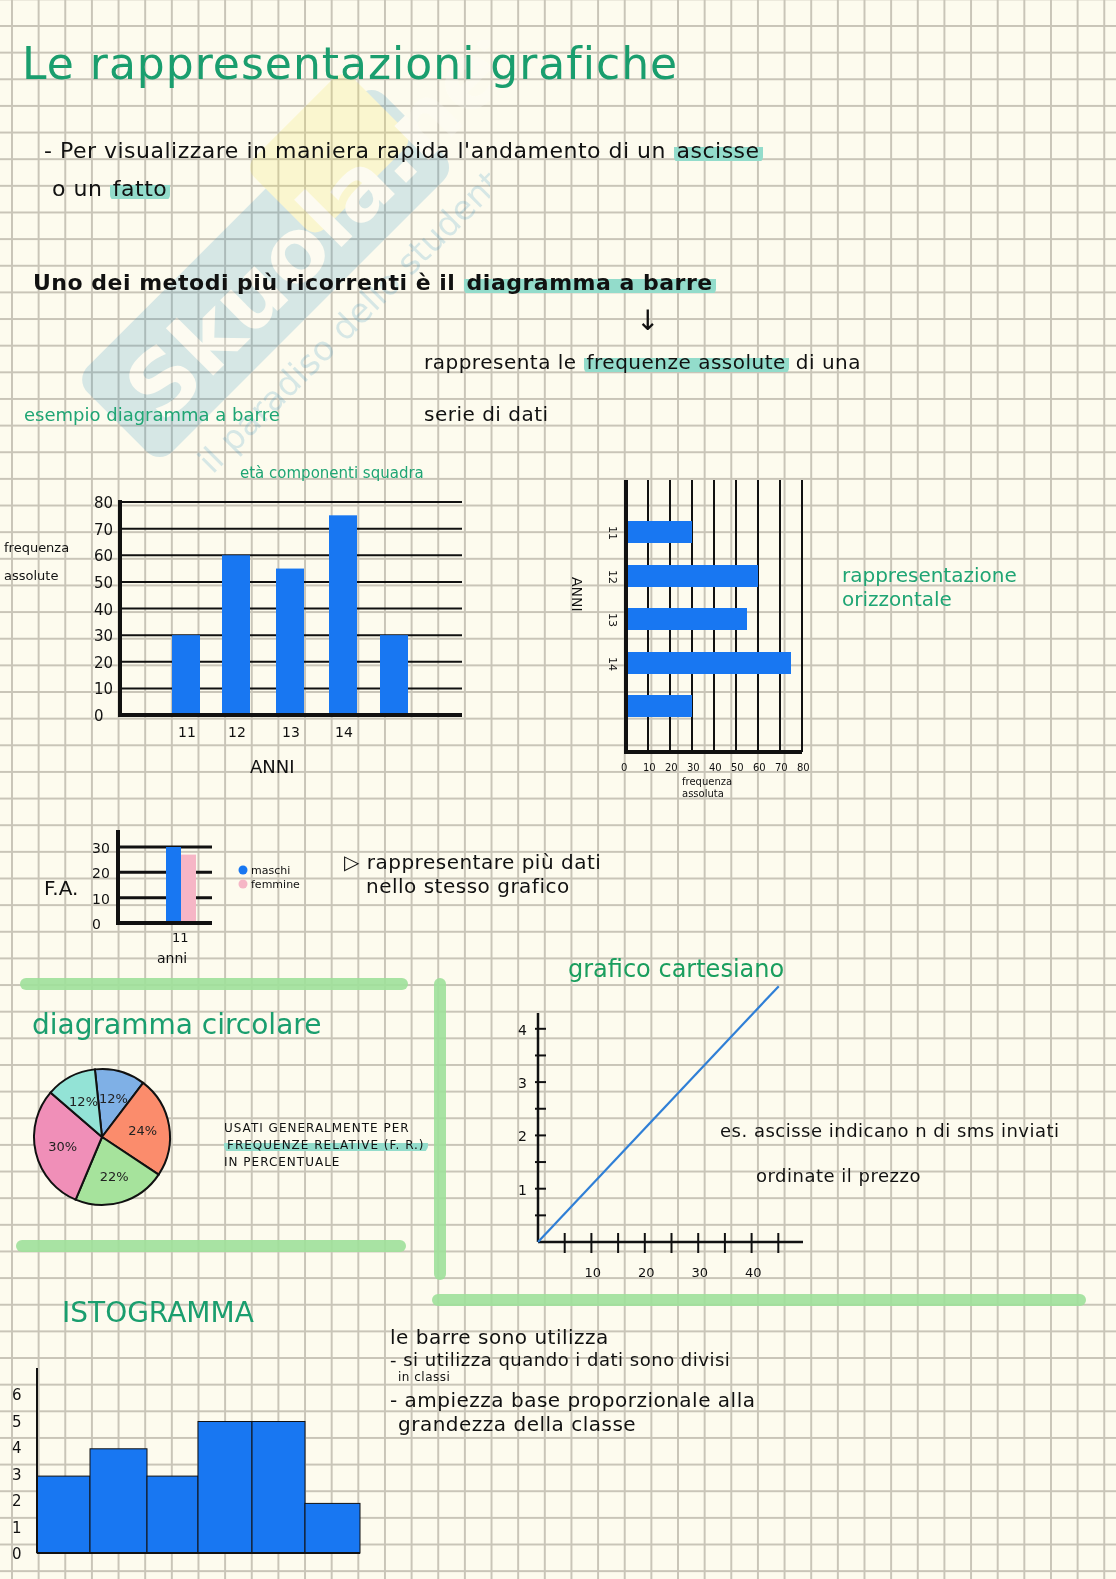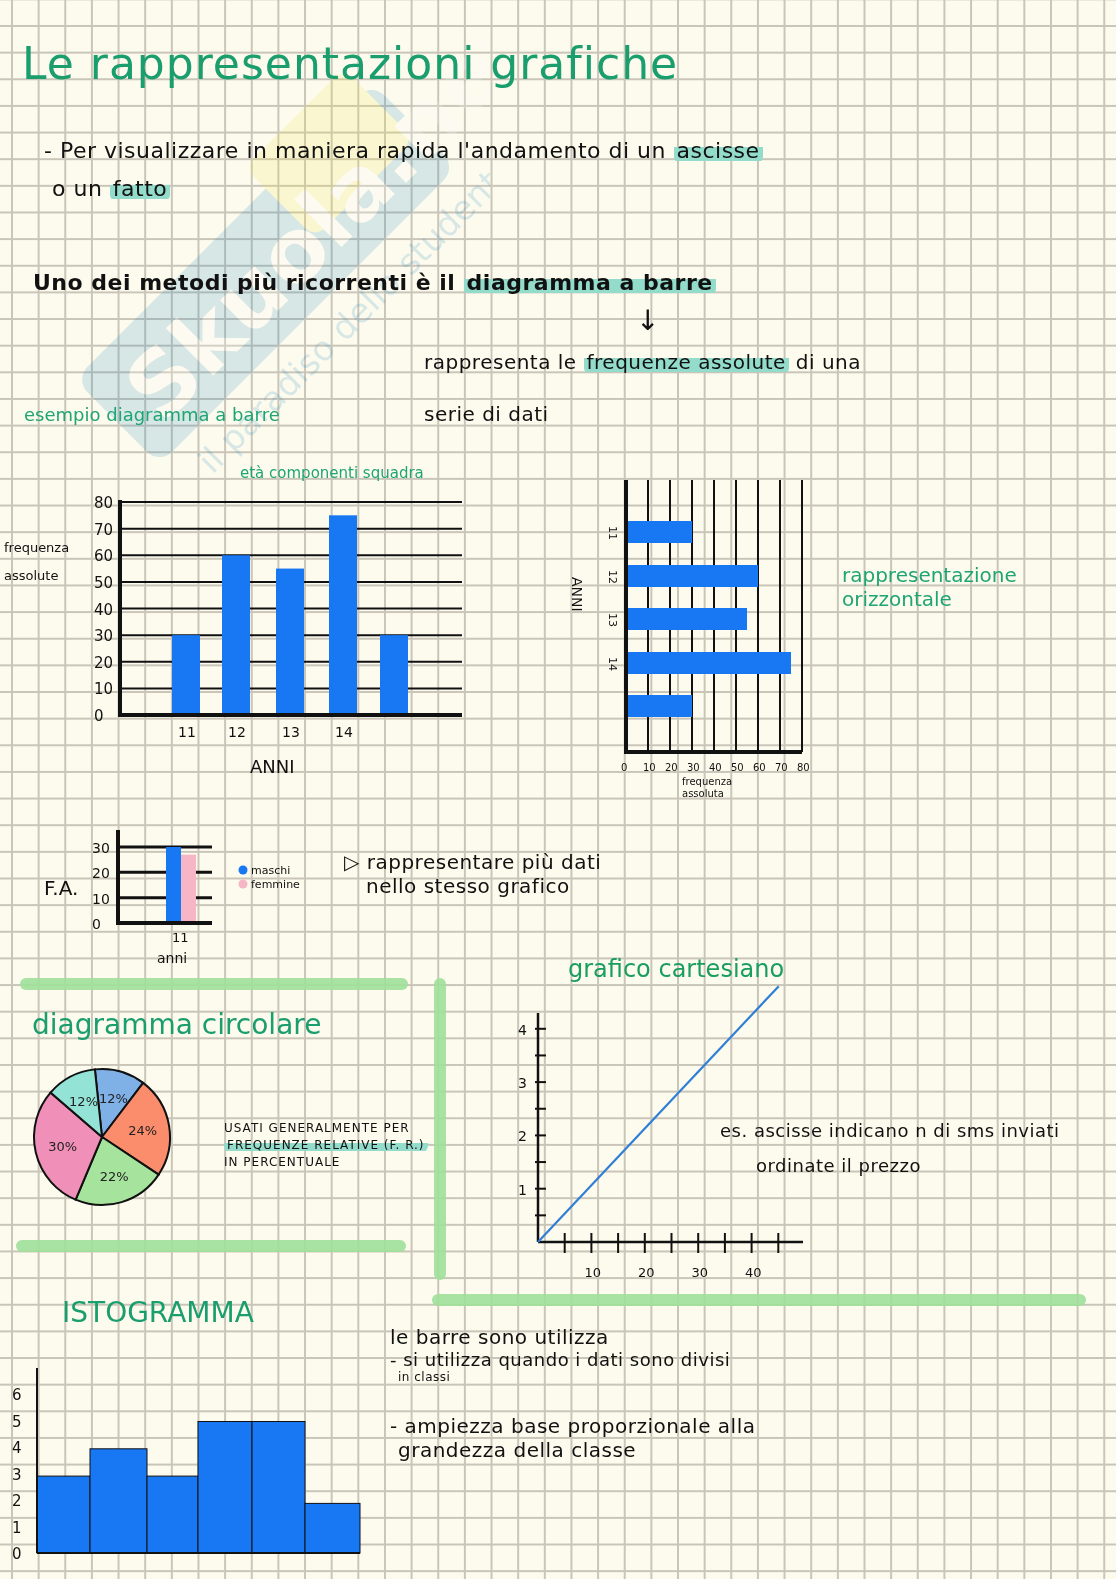--- a/index.html
+++ b/index.html
@@ -210,21 +210,21 @@
     <text x="261.5" y="332" font-size="13" fill="#111">30</text>
     <text x="315" y="332" font-size="13" fill="#111">40</text>
     <text x="88" y="249.7" font-size="14" fill="#111">1</text>
     <text x="88" y="196.4" font-size="14" fill="#111">2</text>
     <text x="88" y="143.10000000000002" font-size="14" fill="#111">3</text>
     <text x="88" y="89.80000000000001" font-size="14" fill="#111">4</text>
     <line x1="108" y1="297" x2="348.75" y2="41.160000000000025" stroke="#2f7fd6" stroke-width="2.2"></line>
   </svg>
 <div class="abs ink t18" style="left:720px; top:1120px;">
   <div>es. ascisse indicano n di sms inviati</div>
-  <div style="margin-top:14px; padding-left:36px;">ordinate il prezzo</div>
+  <div style="margin-top:24px; padding-left:36px;">ordinate il prezzo</div>
 </div>
 
 <svg class="abs" id="hist" style="left:0; top:1280px;" width="380" height="299">
     <text x="62" y="42" font-size="28" fill="#1a9e6e">ISTOGRAMMA</text>
     <rect x="37" y="196.1" width="53" height="76.9" fill="#1877f2" stroke="#111" stroke-width="1"></rect>
     <rect x="90" y="168.8" width="57" height="104.2" fill="#1877f2" stroke="#111" stroke-width="1"></rect>
     <rect x="147" y="196.1" width="51" height="76.9" fill="#1877f2" stroke="#111" stroke-width="1"></rect>
     <rect x="198" y="141.5" width="54" height="131.5" fill="#1877f2" stroke="#111" stroke-width="1"></rect>
     <rect x="252" y="141.5" width="53" height="131.5" fill="#1877f2" stroke="#111" stroke-width="1"></rect>
     <rect x="305" y="223.4" width="55" height="49.6" fill="#1877f2" stroke="#111" stroke-width="1"></rect>
@@ -235,15 +235,15 @@
     <text x="12" y="226" font-size="15" fill="#111">2</text>
     <text x="12" y="199.5" font-size="15" fill="#111">3</text>
     <text x="12" y="173" font-size="15" fill="#111">4</text>
     <text x="12" y="146.5" font-size="15" fill="#111">5</text>
     <text x="12" y="120" font-size="15" fill="#111">6</text>
   </svg>
 <div class="abs ink t20" style="left:390px; top:1325px;">
   <div>le barre sono utilizza</div>
   <div style="font-size:18px;">- si utilizza quando i dati sono divisi</div>
   <div style="padding-left:8px; font-size:12px;">in classi</div>
-  <div style="margin-top:30px;">- ampiezza base proporzionale alla</div>
+  <div style="margin-top:4px;">- ampiezza base proporzionale alla</div>
   <div style="padding-left:8px;">grandezza della classe</div>
 </div>
 
 </body></html>

